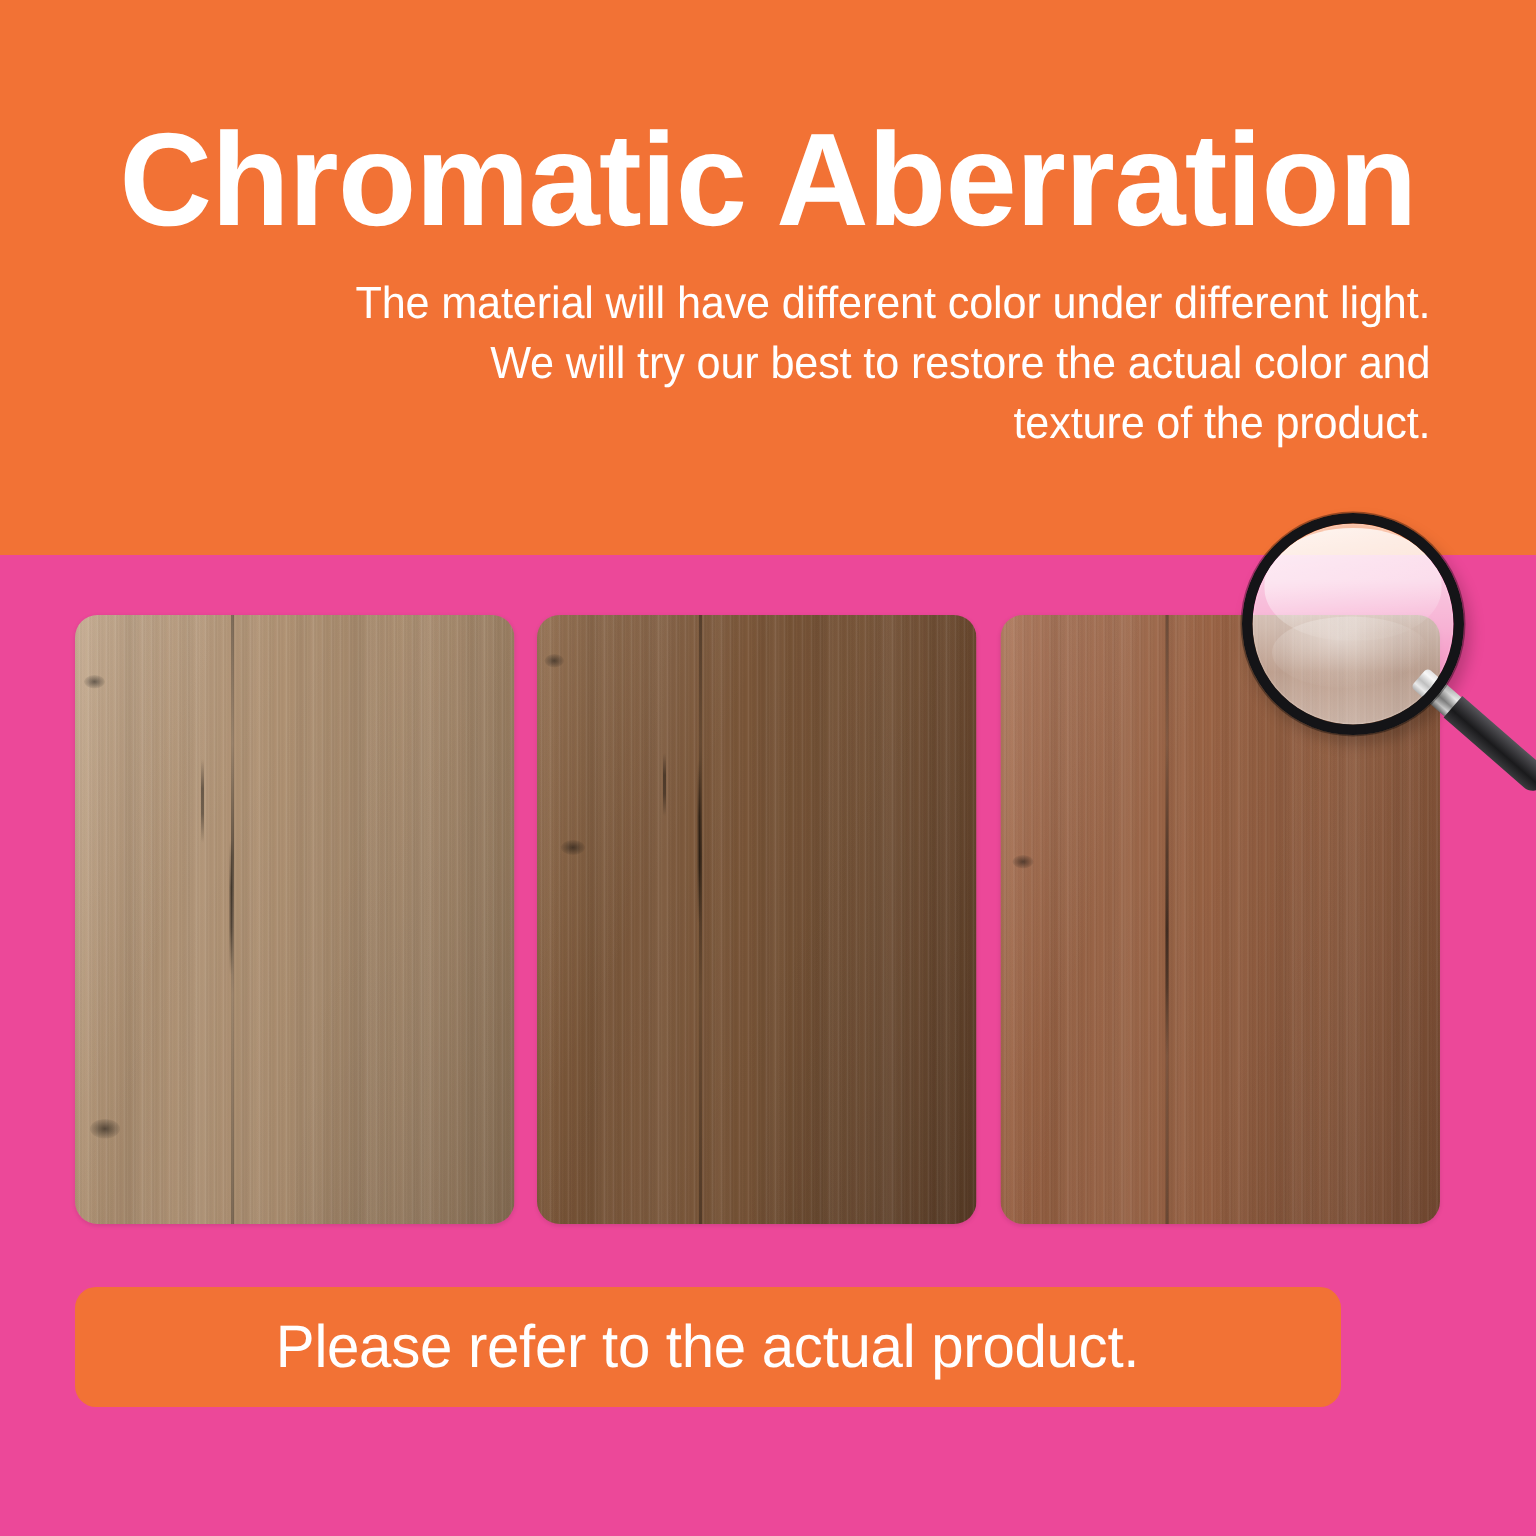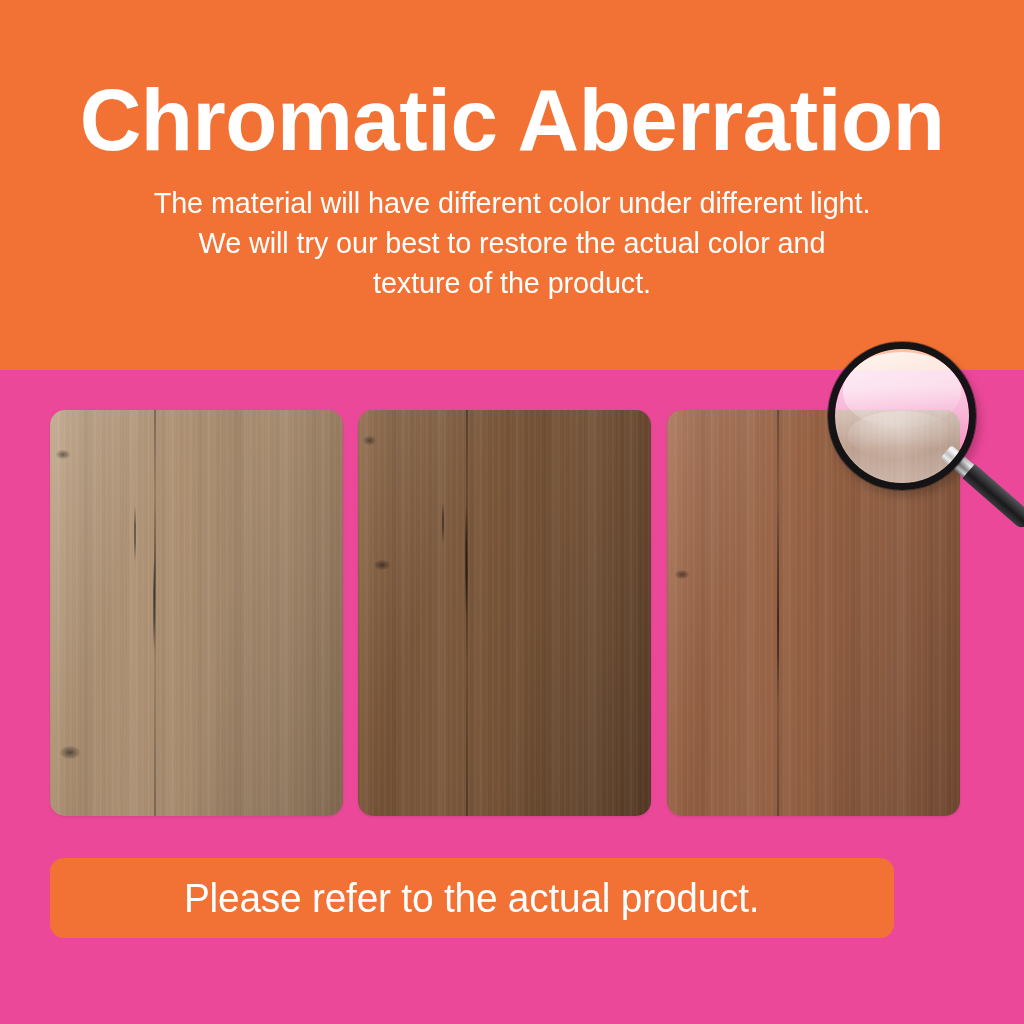--- a/index.html
+++ b/index.html
@@ -47,21 +47,21 @@
     letter-spacing: -0.5px;
     transform: scaleX(0.97);
     transform-origin: 50% 50%;
     white-space: nowrap;
   }
   .header-sub {
     position: absolute;
     left: 52px;
     top: 183px;
     width: 920px;
-    text-align: center;
+    text-align: right;
     color: #ffffff;
     font-size: 30px;
     font-weight: 500;
     line-height: 40px;
     letter-spacing: -0.1px;
   }
   .header-sub .sub-line {
     display: block;
     transform: scaleX(0.96);
   }

